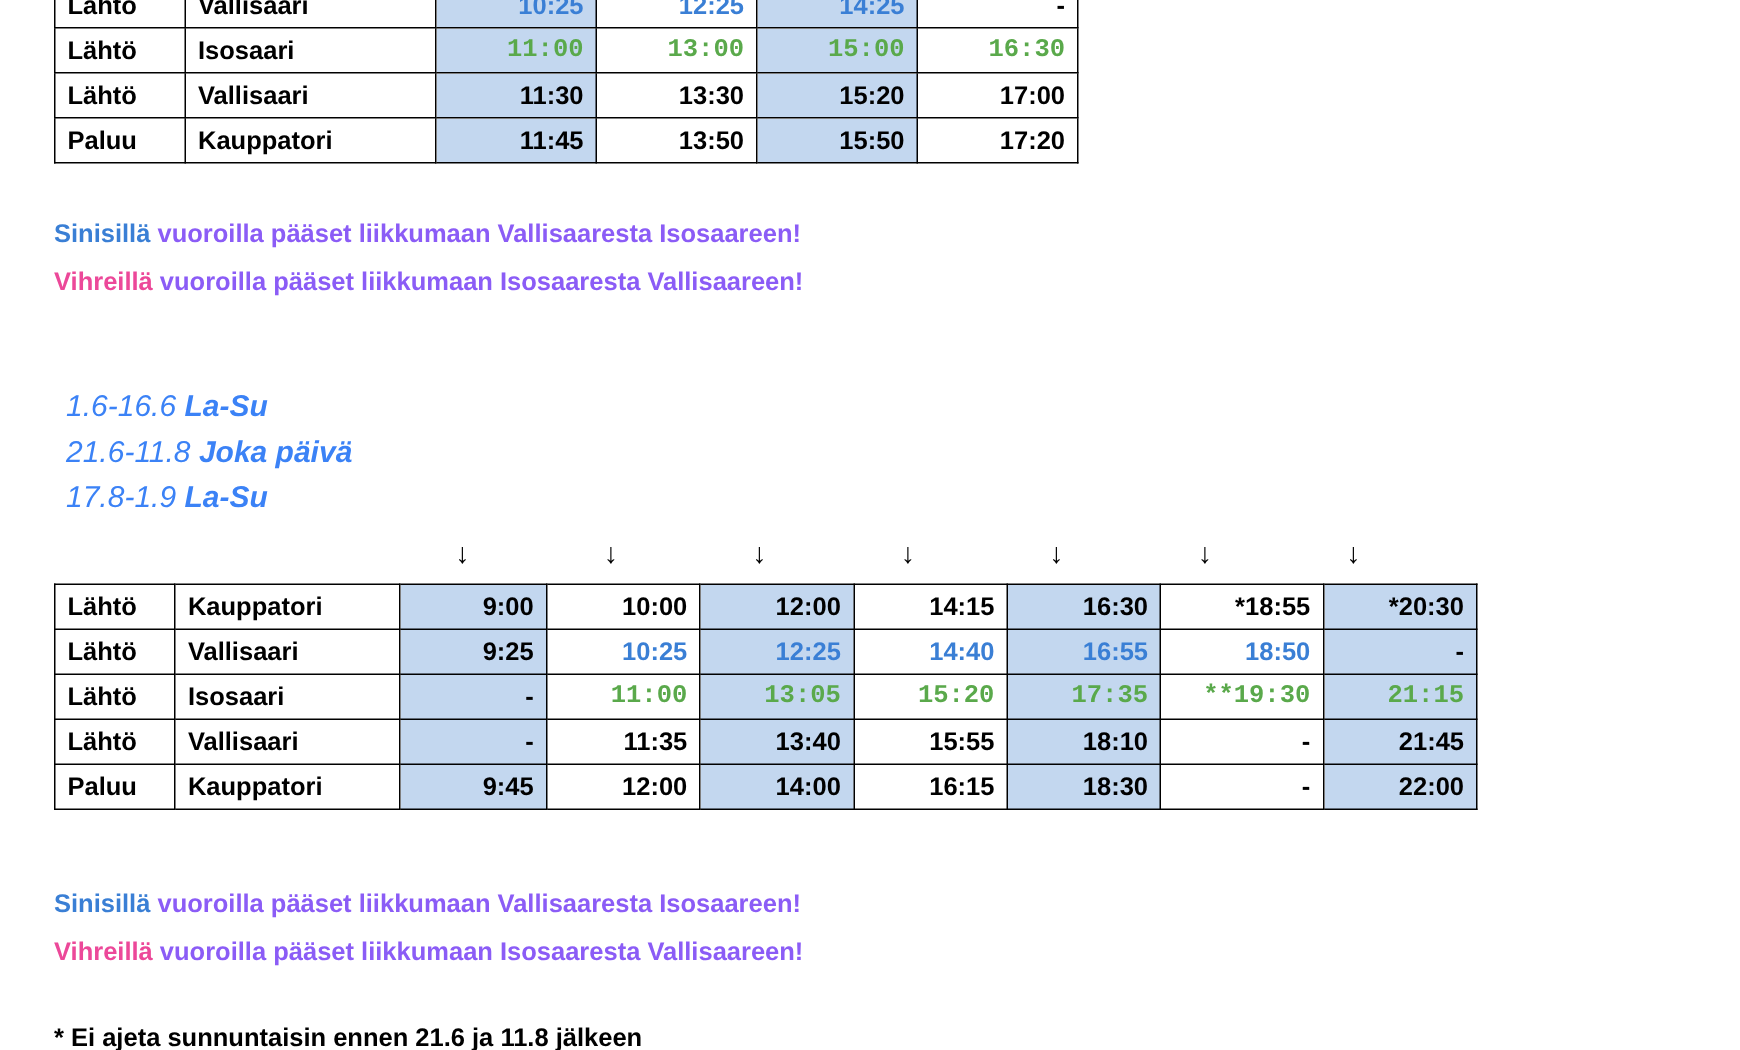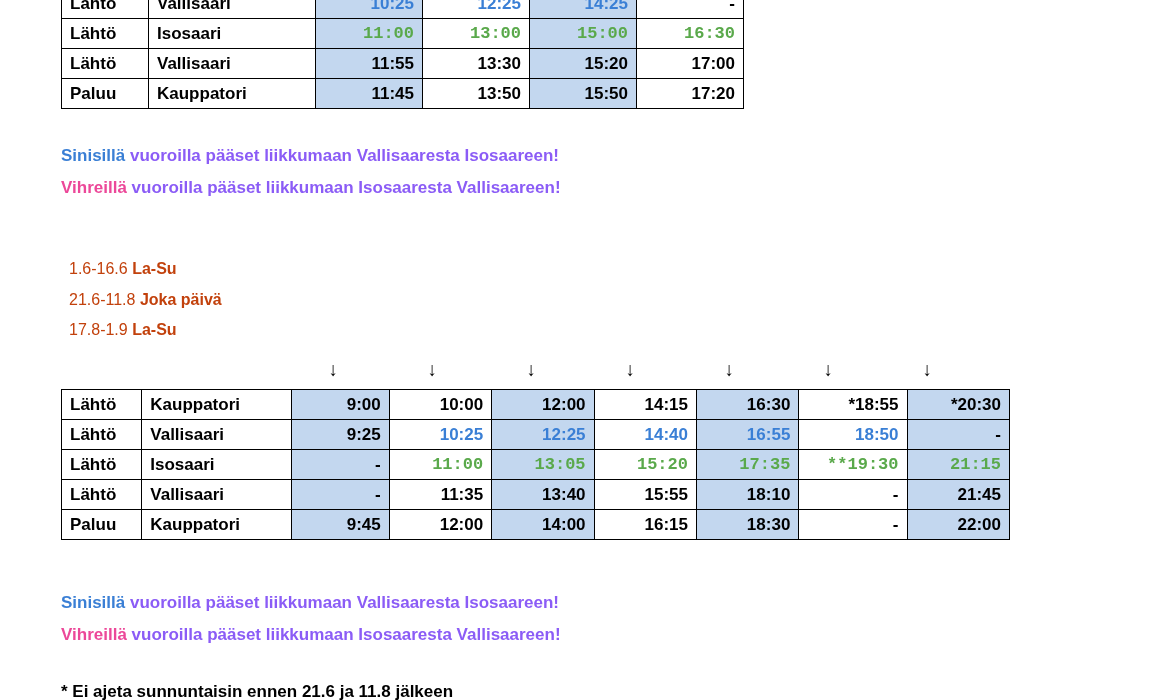--- a/index.html
+++ b/index.html
@@ -13,21 +13,20 @@
     font-family: "Liberation Sans", sans-serif;
     color: #000000;
     overflow: hidden;
     position: relative;
   }
 
   .page {
     position: relative;
     width: 985px;
     height: 700px;
-    margin-left: 25px;
   }
 
   
   table.sched {
     border-collapse: collapse;
     table-layout: fixed;
     font-size: 17px;
     font-weight: bold;
   }
   table.sched td {
@@ -87,23 +86,24 @@
   .legend .rest { color: #8b5cf6; }
 
   #legend1-blue  { left: 36px; top: 146px; }
   #legend1-green { left: 36px; top: 178px; }
   #legend2-blue  { left: 36px; top: 593px; }
   #legend2-green { left: 36px; top: 625px; }
 
   
   .daterow {
     position: absolute;
-    font-size: 16px;
-    white-space: nowrap;
-    color: #c2410c;
+    font-size: 20px;
+    white-space: nowrap;
+    color: #3b82f6;
+    font-style: italic;
   }
   .daterow .range { font-weight: normal; }
   .daterow .days { font-weight: bold; }
   #date1 { left: 44px; top: 260px; }
   #date2 { left: 44px; top: 291px; }
   #date3 { left: 44px; top: 321px; }
 
   
   #arrow-row {
     position: absolute;
@@ -150,21 +150,21 @@
           <td class="lbl">Lähtö</td>
           <td class="place">Isosaari</td>
           <td class="time shade green">11:00</td>
           <td class="time green">13:00</td>
           <td class="time shade green">15:00</td>
           <td class="time green">16:30</td>
         </tr>
         <tr>
           <td class="lbl">Lähtö</td>
           <td class="place">Vallisaari</td>
-          <td class="time shade">11:55</td>
+          <td class="time shade">11:30</td>
           <td class="time">13:30</td>
           <td class="time shade">15:20</td>
           <td class="time">17:00</td>
         </tr>
         <tr>
           <td class="lbl">Paluu</td>
           <td class="place">Kauppatori</td>
           <td class="time shade">11:45</td>
           <td class="time">13:50</td>
           <td class="time shade">15:50</td>

